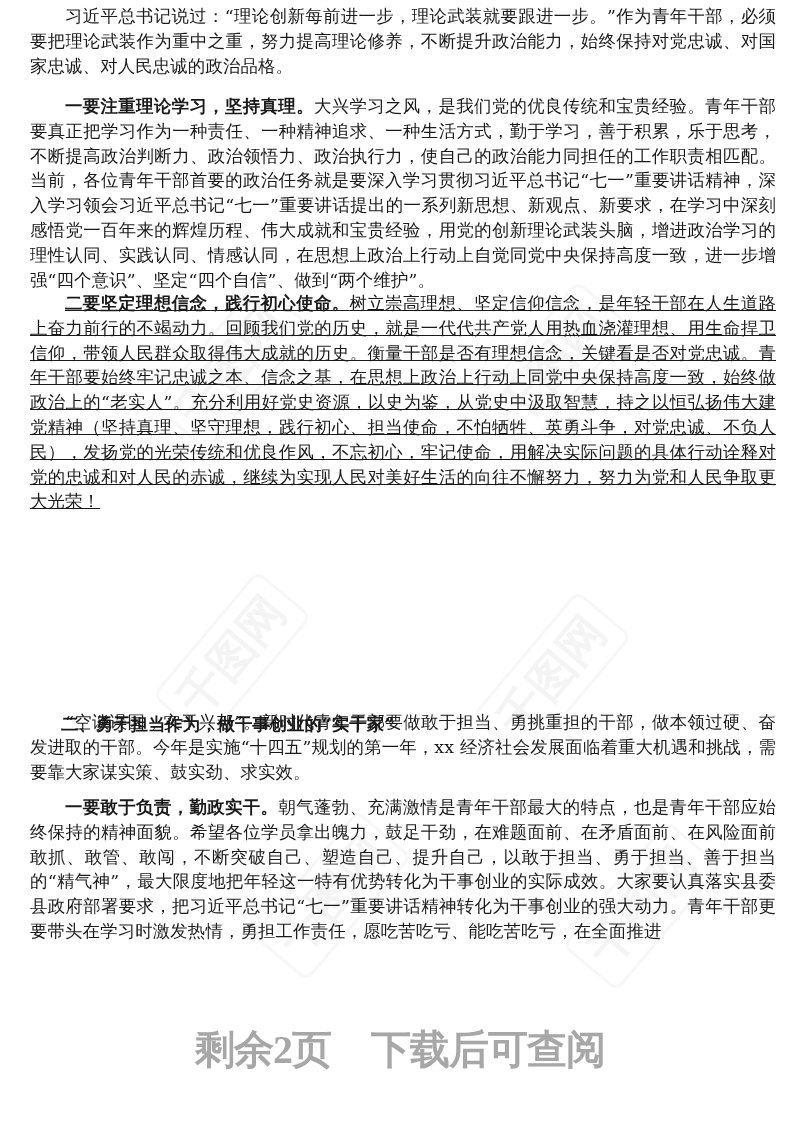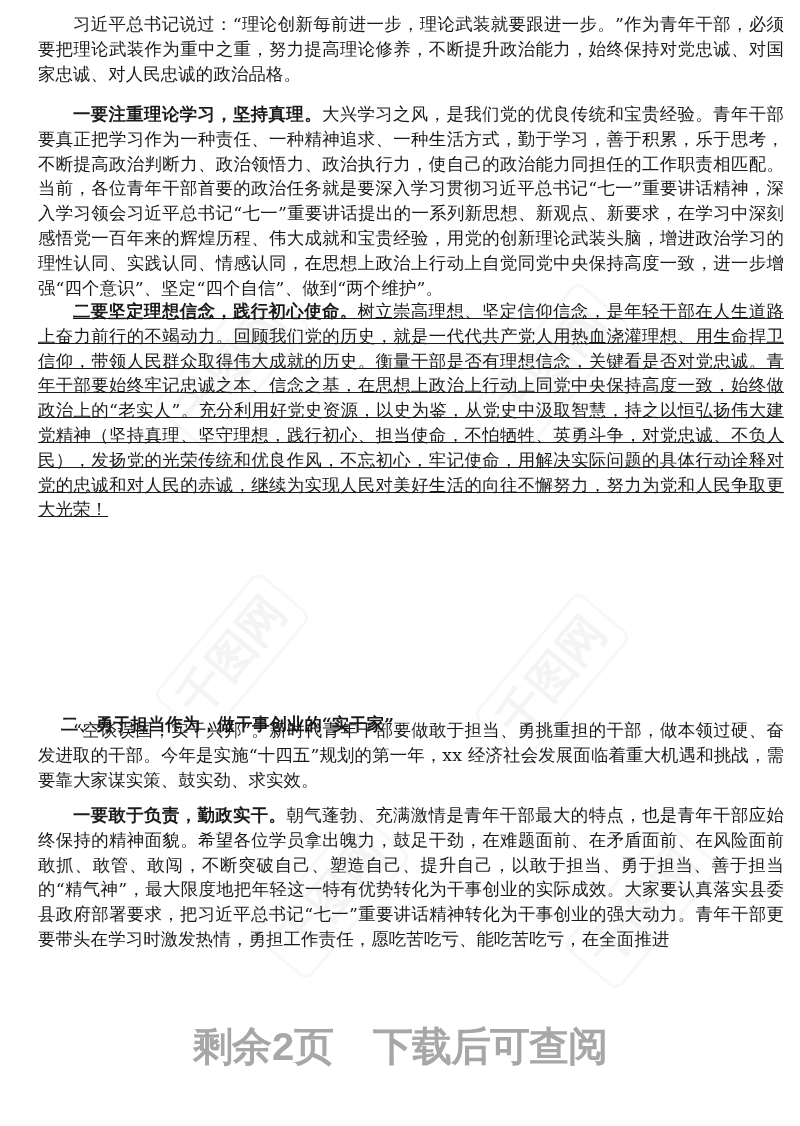--- a/index.html
+++ b/index.html
@@ -8,37 +8,37 @@
     background:#ffffff;
     font-family:"DejaVu Serif","Liberation Serif",serif;
     color:#1a1a1a;
   }
   .page { position:absolute; left:0; top:0; width:800px; height:1126px; }
   .para {
     position:absolute; left:26px; width:746px;
     font-size:17.4px; line-height:24.8px;
     letter-spacing:0.15px;
     text-align:justify; text-align-last:left;
-    margin:12px;
+    margin:4px;
   }
   .indent { text-indent:35px; }
   .lead { font-weight:bold; }
   .heading {
     position:absolute; left:61px; font-size:17.4px; line-height:24.8px;
     font-weight:bold; margin:0;
   }
   .watermark {
     position:absolute; color:rgba(120,120,120,0.08);
     font-family:"DejaVu Sans",sans-serif; font-size:46px; font-weight:bold;
     transform:rotate(-50deg); pointer-events:none; white-space:nowrap;
     border:3px solid rgba(120,120,120,0.06); padding:2px 10px; border-radius:10px;
   }
   .banner {
     position:absolute; left:0; width:800px; top:1026px; text-align:center;
-    font-family:Liberation Mono, monospace;
+    font-family:Liberation Serif, serif;
     font-size:40px; font-weight:bold; color:#a7a7a7; line-height:48px;
     letter-spacing:-1px;
   }
   .banner span { display:inline-block; }
   .banner .gap { width:40px; }
 </style>
 </head>
 <body>
 
 <div class="page">

